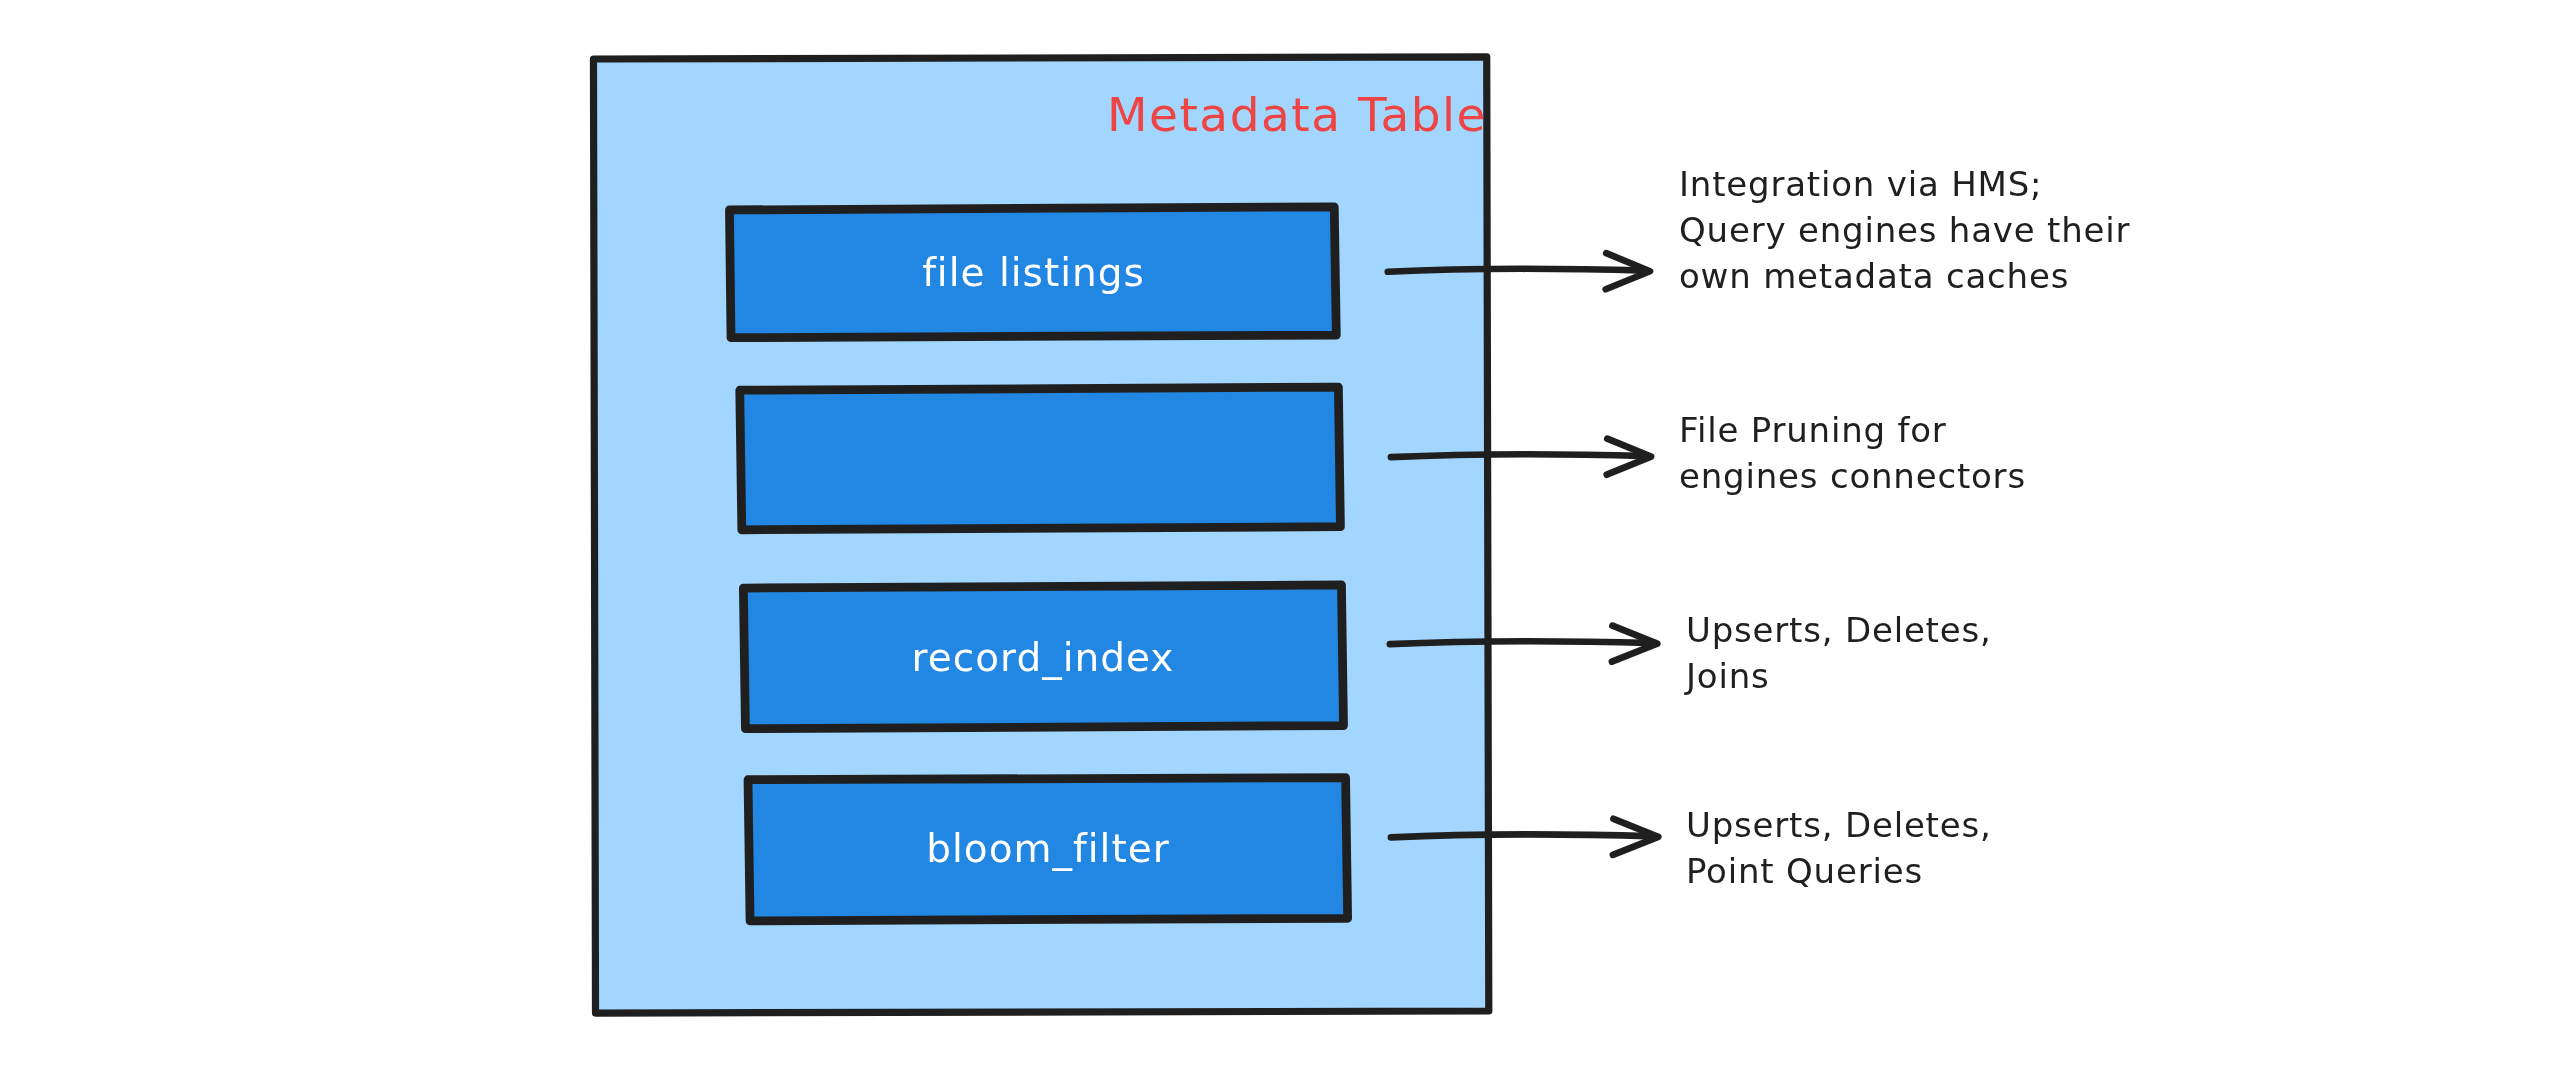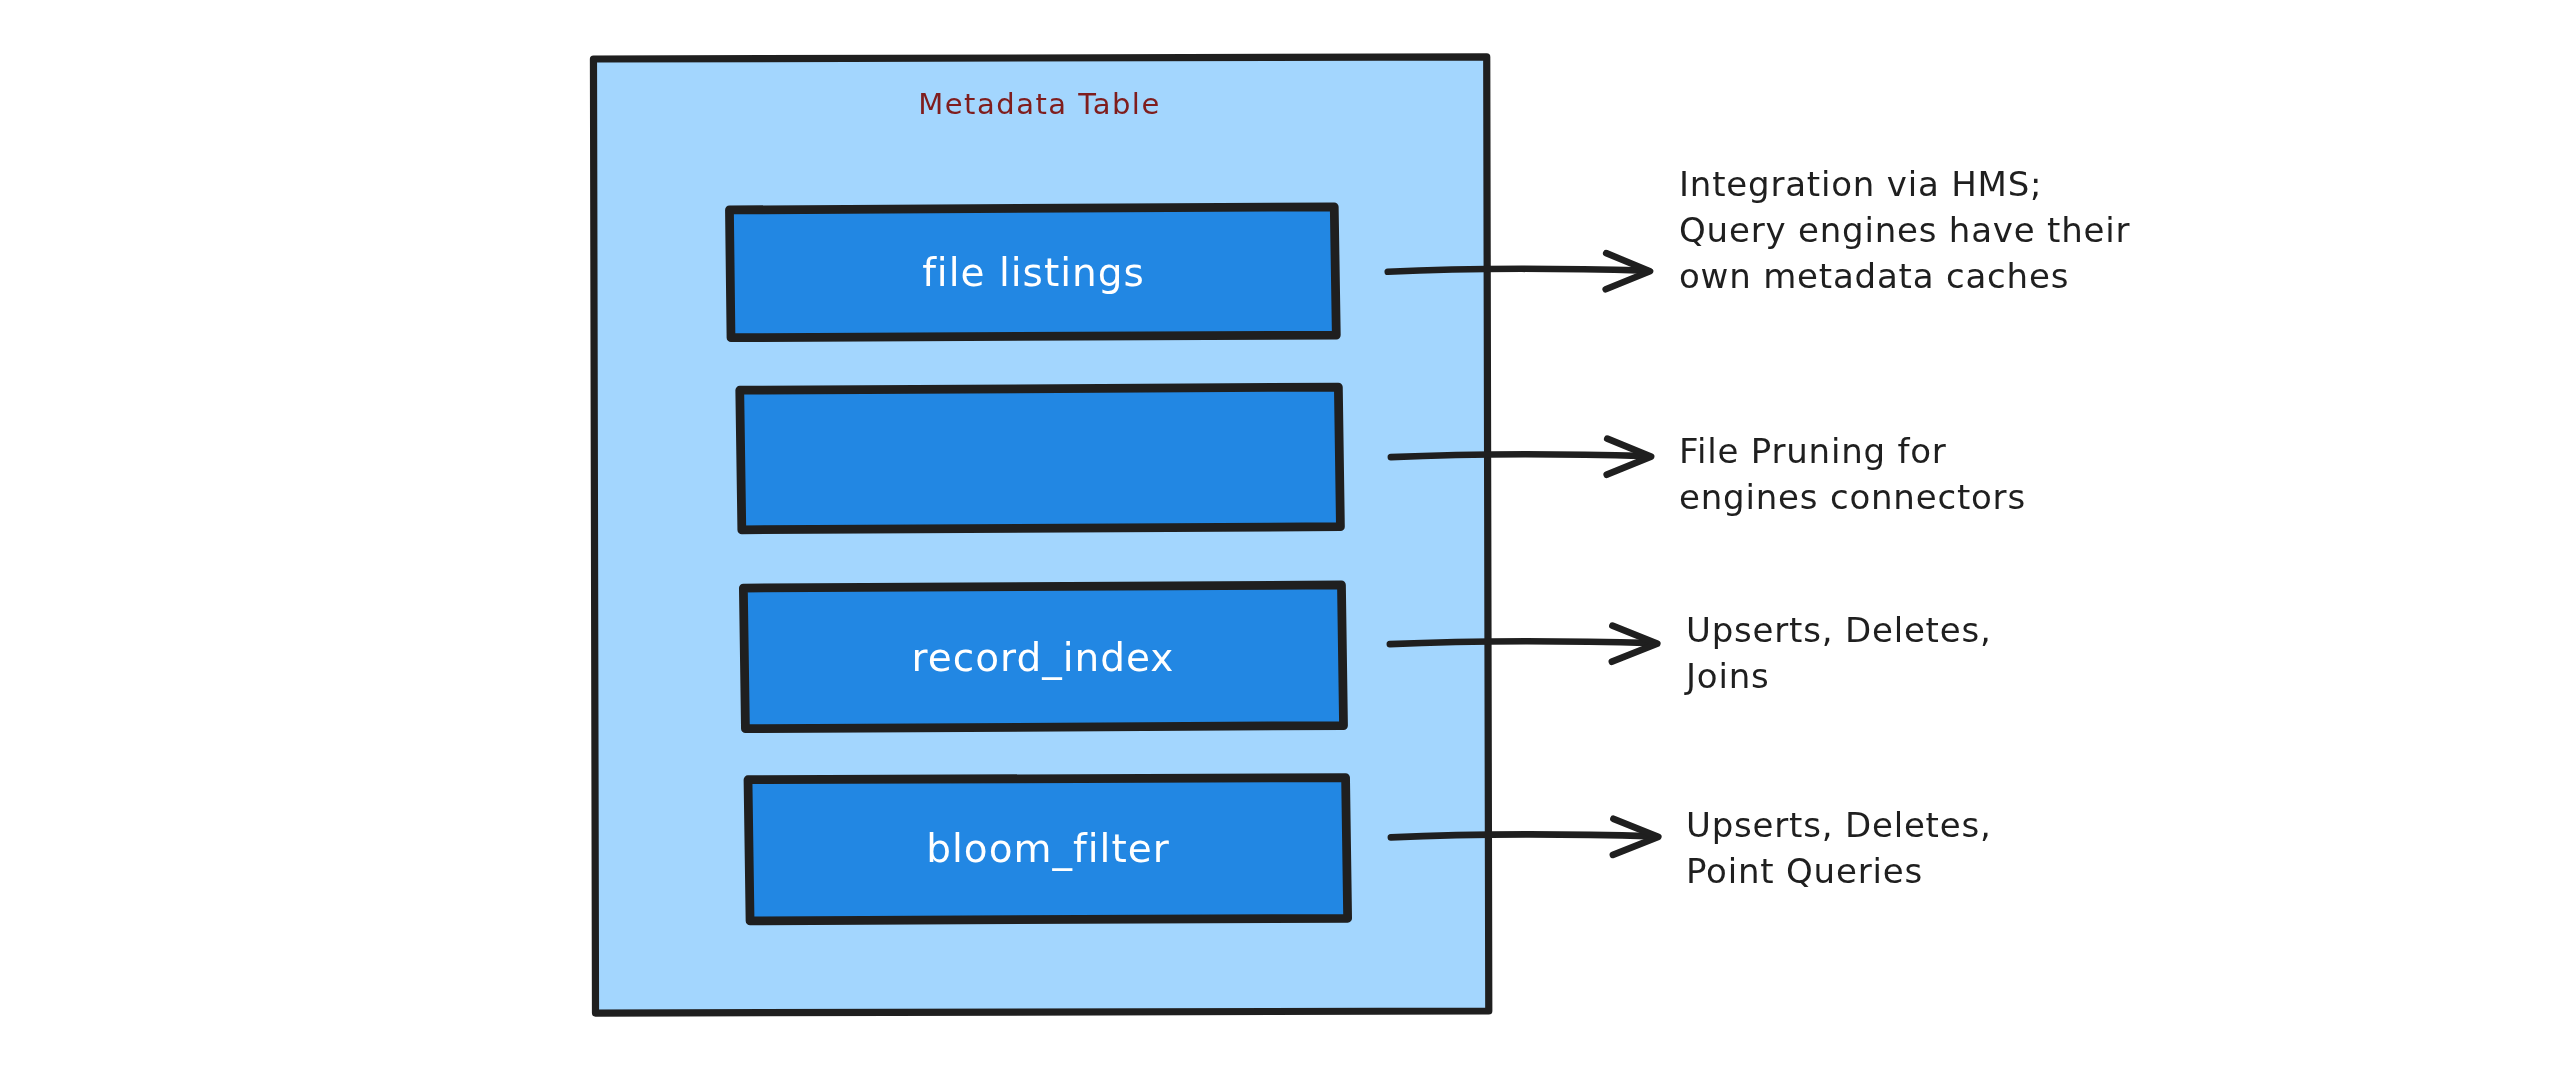--- a/index.html
+++ b/index.html
@@ -30,23 +30,23 @@
   
   .txt {
     position: absolute;
     white-space: pre;
     font-family: "DejaVu Sans", sans-serif;
   }
   #panel-title {
     left: 592px;
     top: 87px;
     width: 895px;
-    text-align: center;
-    font-size: 29px;
-    color: #7f1d1d;
+    text-align: right;
+    font-size: 47px;
+    color: #ef4444;
     letter-spacing: 1.5px;
   }
   .box-label {
     position: absolute;
     display: flex;
     align-items: center;
     justify-content: center;
     color: #ffffff;
     font-size: 39px;
     letter-spacing: 1px;
@@ -105,21 +105,21 @@
   <div class="box-label hand" style="left:743px; top:585px; width:600px; height:144px;text-align:center;">record_index</div>
 
   <div class="box-label hand" style="left:748px; top:777px; width:600px; height:143px;">bloom_filter</div>
 
   <div class="annotation hand" style="left:1679px; top:138px;margin-top:23px;">
     <div>Integration via HMS;</div>
     <div>Query engines have their</div>
     <div>own metadata caches</div>
   </div>
 
-  <div class="annotation hand" style="left:1679px; top:407px;margin-top:21px;">
+  <div class="annotation hand" style="left:1679px; top:407px;">
     <div>File Pruning for</div>
     <div>engines connectors</div>
   </div>
 
   <div class="annotation hand" style="left:1686px; top:607px;">
     <div>Upserts, Deletes,</div>
     <div>Joins</div>
   </div>
 
   <div class="annotation hand" style="left:1686px; top:802px;">

